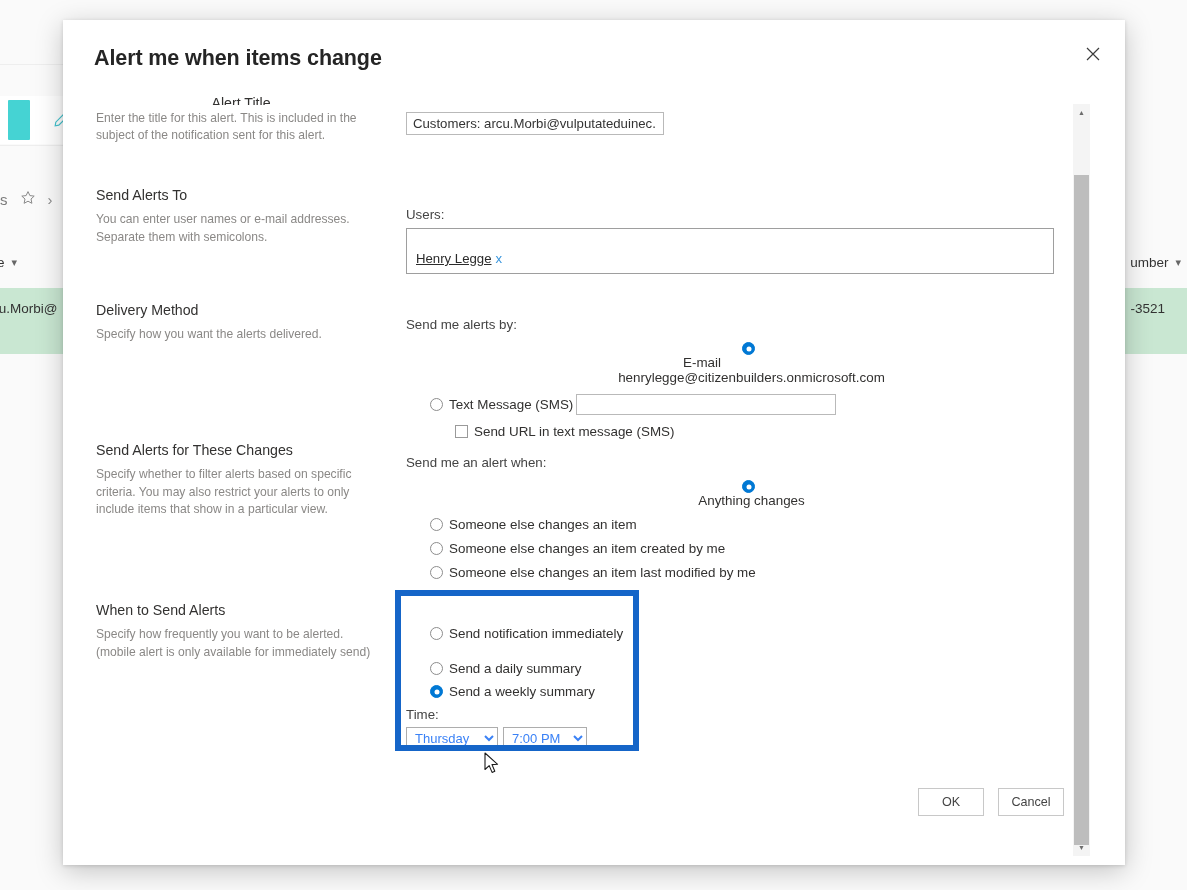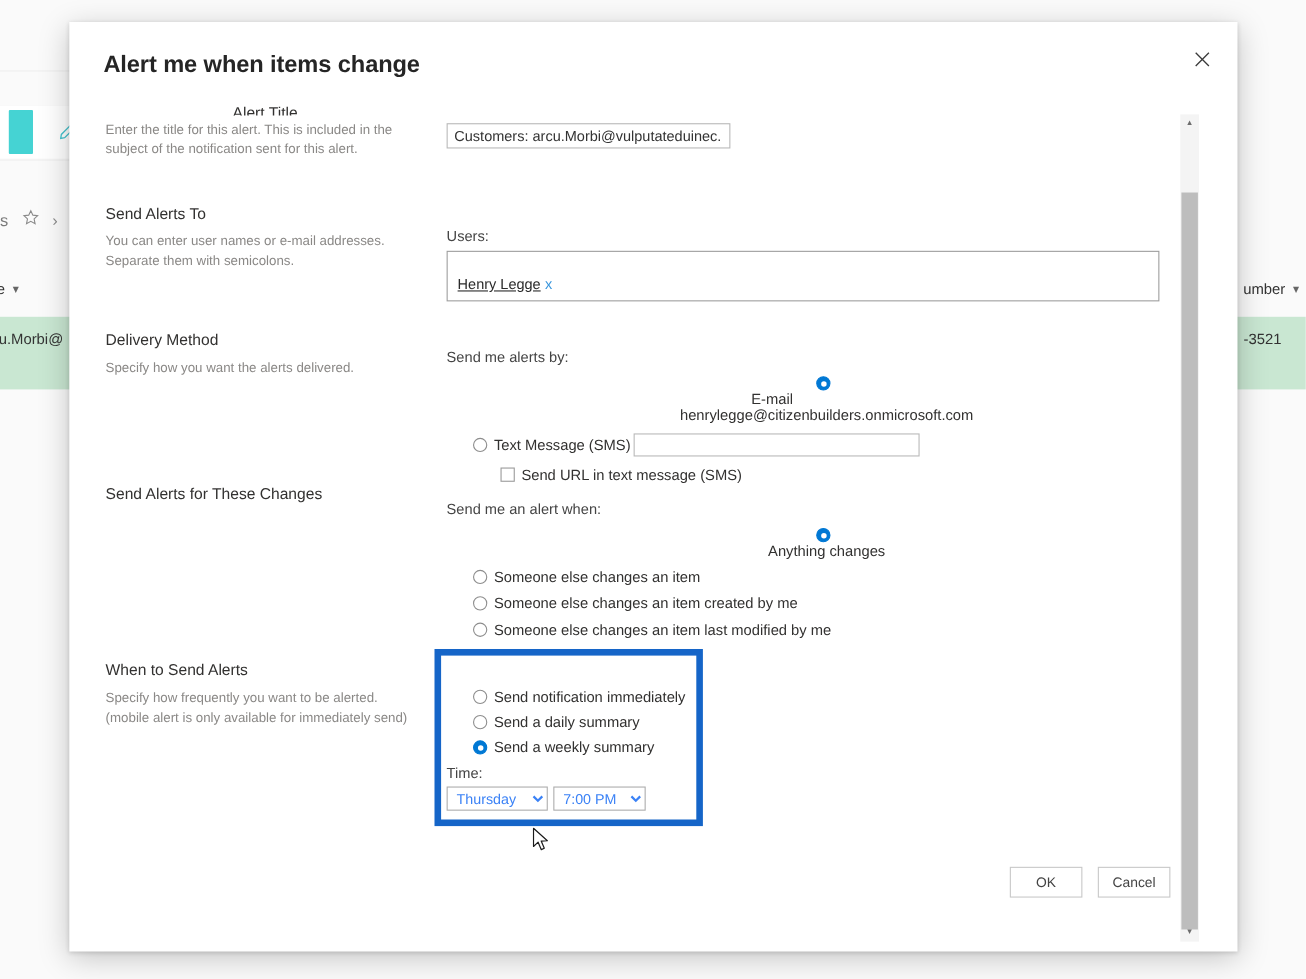--- a/index.html
+++ b/index.html
@@ -435,20 +435,21 @@
           <div class="opt" style="margin-left:49px;">
             <span class="checkbox"></span>
             <span>Send URL in text message (SMS)</span>
           </div>
         </div>
       </div>
 
       <div class="frow" style="top:345px;">
         <div class="flabel-col">
           <div class="flabel">Send Alerts for These Changes</div>
+          <div class="fdesc">Specify whether to filter alerts based on specific criteria. You may also restrict your alerts to only include items that show in a particular view.</div>
         </div>
         <div class="fctrl-col" style="top:14px;">
           <div class="sublabel" style="margin-bottom:10px;">Send me an alert when:</div>
           <div style="margin-left:24px;">
             <div class="opt" style="margin-bottom:9px;flex-direction:column;">
               <span class="radio on"></span>
               <span>Anything changes</span>
             </div>
             <div class="opt" style="margin-bottom:9px;">
               <span class="radio"></span>
@@ -466,21 +467,21 @@
         </div>
       </div>
 
       <div class="frow" style="top:505px;">
         <div class="flabel-col">
           <div class="flabel">When to Send Alerts</div>
           <div class="fdesc">Specify how frequently you want to be alerted. (mobile alert is only available for immediately send)</div>
         </div>
         <div class="fctrl-col" style="top:25px;">
           <div style="margin-left:24px;">
-            <div class="opt" style="margin-bottom:8px;">
+            <div class="opt" style="margin-bottom:20px;">
               <span class="radio"></span>
               <span>Send notification immediately</span>
             </div>
             <div class="opt" style="margin-bottom:8px;">
               <span class="radio"></span>
               <span>Send a daily summary</span>
             </div>
             <div class="opt" style="margin-bottom:8px;">
               <span class="radio on"></span>
               <span>Send a weekly summary</span>

